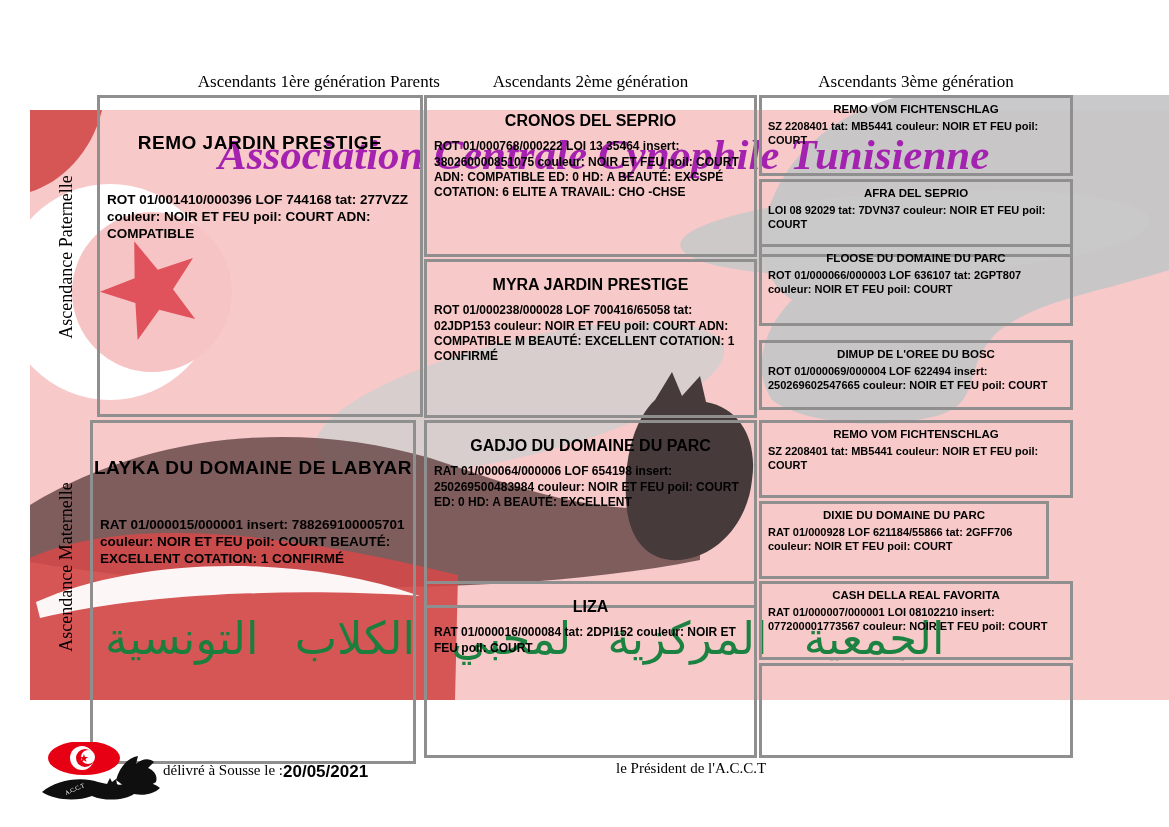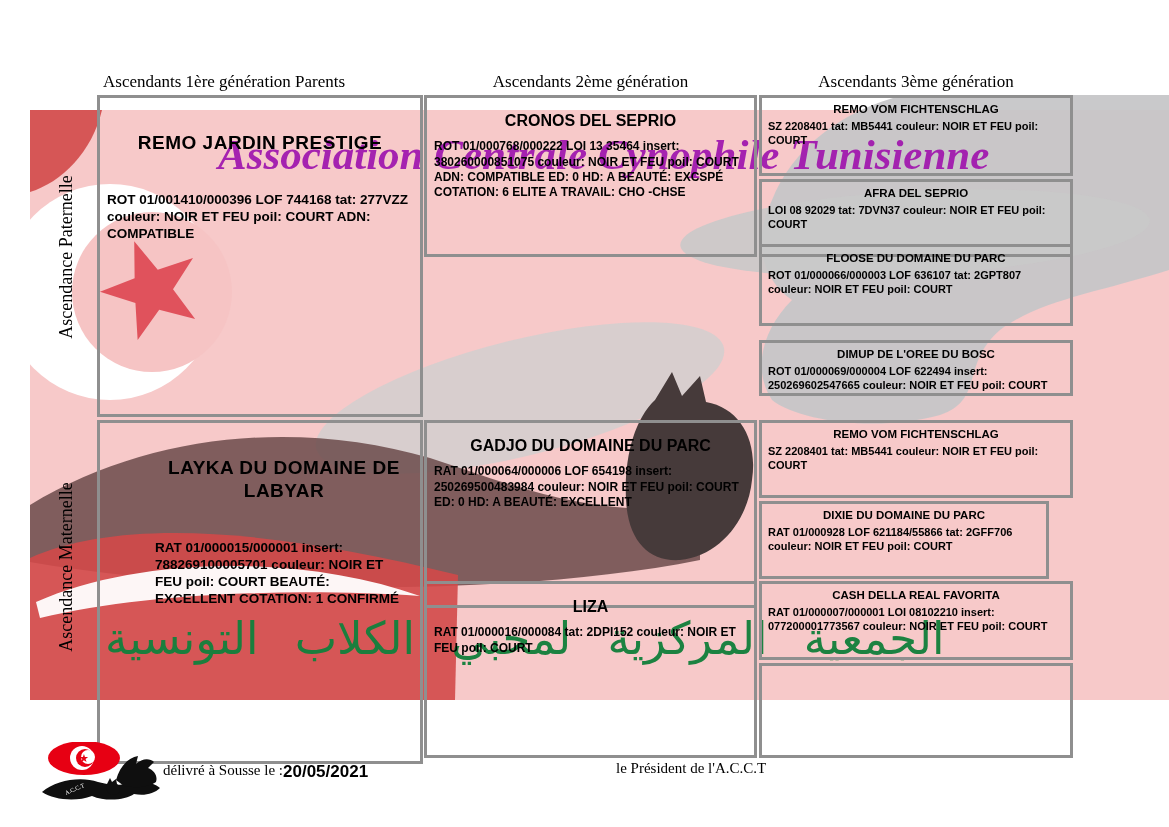--- a/index.html
+++ b/index.html
@@ -57,39 +57,43 @@
 
     <path fill="#d24949" opacity="0.9" d="M30,700 L30,558 C120,518 270,528 458,575 L455,700 Z"></path>
     <path fill="#ffffff" opacity="0.95" d="M36,602 C140,556 300,554 420,596 C300,588 150,592 40,618 Z"></path>
 
     <path fill="#d24949" opacity="0.9" d="M30,110 L102,110 C92,152 62,182 30,192 Z"></path>
   </svg>
 
   <div class="wm-latin">Association Centrale Cynophile Tunisienne</div>
   <div class="wm-arabic">الجمعية المركزية لمحبي الكلاب التونسية</div>
 
-  <div class="hdr" style="left:103px;width:326px;text-align:left;">Ascendants 1ère génération  Parents</div>
+  <div class="hdr" style="left:114px;width:326px;text-align:right;">Ascendants 1ère génération  Parents</div>
   <div class="hdr" style="left:424px;width:333px;text-align:center;">Ascendants 2ème génération</div>
   <div class="hdr" style="left:759px;width:314px;text-align:center;">Ascendants 3ème génération</div>
 
   <div class="side-label" style="left:66px;top:257px;">Ascendance Paternelle</div>
   <div class="side-label" style="left:66px;top:567px;">Ascendance Maternelle</div>
 
   <div class="box c1" style="left:97px;top:95px;width:326px;height:322px;">
     <div class="name">REMO JARDIN PRESTIGE</div>
     <div class="details">ROT 01/001410/000396 LOF 744168 tat: 277VZZ couleur: NOIR ET FEU poil: COURT ADN: COMPATIBLE</div>
   </div>
-  <div class="box c1" style="left:97px;top:420px;width:326px;height:344px;padding-left:48px;">
+  <div class="box c1" style="left:90px;top:420px;width:326px;height:344px;">
     <div class="name">LAYKA DU DOMAINE DE LABYAR</div>
     <div class="details">RAT 01/000015/000001 insert: 788269100005701 couleur: NOIR ET FEU poil: COURT BEAUTÉ: EXCELLENT COTATION: 1 CONFIRMÉ</div>
   </div>
 
   <div class="box c2" style="left:424px;top:95px;width:333px;height:162px;">
     <div class="name">CRONOS DEL SEPRIO</div>
     <div class="details">ROT 01/000768/000222 LOI 13 35464 insert: 380260000851075 couleur: NOIR ET FEU poil: COURT ADN: COMPATIBLE ED: 0 HD: A BEAUTÉ: EXCSPÉ COTATION: 6 ELITE A TRAVAIL: CHO -CHSE</div>
+  </div>
+  <div class="box c2" style="left:424px;top:259px;width:333px;height:159px;">
+    <div class="name">MYRA JARDIN PRESTIGE</div>
+    <div class="details">ROT 01/000238/000028 LOF 700416/65058 tat: 02JDP153 couleur: NOIR ET FEU poil: COURT ADN: COMPATIBLE M BEAUTÉ: EXCELLENT COTATION: 1 CONFIRMÉ</div>
   </div>
   <div class="box c2" style="left:424px;top:420px;width:333px;height:188px;">
     <div class="name">GADJO DU DOMAINE DU PARC</div>
     <div class="details">RAT 01/000064/000006 LOF 654198 insert: 250269500483984 couleur: NOIR ET FEU poil: COURT ED: 0 HD: A BEAUTÉ: EXCELLENT</div>
   </div>
   <div class="box c2" style="left:424px;top:581px;width:333px;height:177px;">
     <div class="name">LIZA</div>
     <div class="details">RAT 01/000016/000084 tat: 2DPI152 couleur: NOIR ET FEU poil: COURT</div>
   </div>
 
@@ -98,21 +102,21 @@
     <div class="details">SZ 2208401 tat: MB5441 couleur: NOIR ET FEU poil: COURT</div>
   </div>
   <div class="box c3" style="left:759px;top:179px;width:314px;height:78px;">
     <div class="name">AFRA DEL SEPRIO</div>
     <div class="details">LOI 08 92029 tat: 7DVN37 couleur: NOIR ET FEU poil: COURT</div>
   </div>
   <div class="box c3" style="left:759px;top:244px;width:314px;height:82px;">
     <div class="name">FLOOSE DU DOMAINE DU PARC</div>
     <div class="details">ROT 01/000066/000003 LOF 636107 tat: 2GPT807 couleur: NOIR ET FEU poil: COURT</div>
   </div>
-  <div class="box c3" style="left:759px;top:340px;width:314px;height:56px;">
+  <div class="box c3" style="left:759px;top:340px;width:314px;height:70px;">
     <div class="name">DIMUP DE L'OREE DU BOSC</div>
     <div class="details">ROT 01/000069/000004 LOF 622494 insert: 250269602547665 couleur: NOIR ET FEU poil: COURT</div>
   </div>
   <div class="box c3" style="left:759px;top:420px;width:314px;height:78px;">
     <div class="name">REMO VOM FICHTENSCHLAG</div>
     <div class="details">SZ 2208401 tat: MB5441 couleur: NOIR ET FEU poil: COURT</div>
   </div>
   <div class="box c3" style="left:759px;top:501px;width:290px;height:78px;">
     <div class="name">DIXIE DU DOMAINE DU PARC</div>
     <div class="details">RAT 01/000928 LOF 621184/55866 tat: 2GFF706 couleur: NOIR ET FEU poil: COURT</div>

